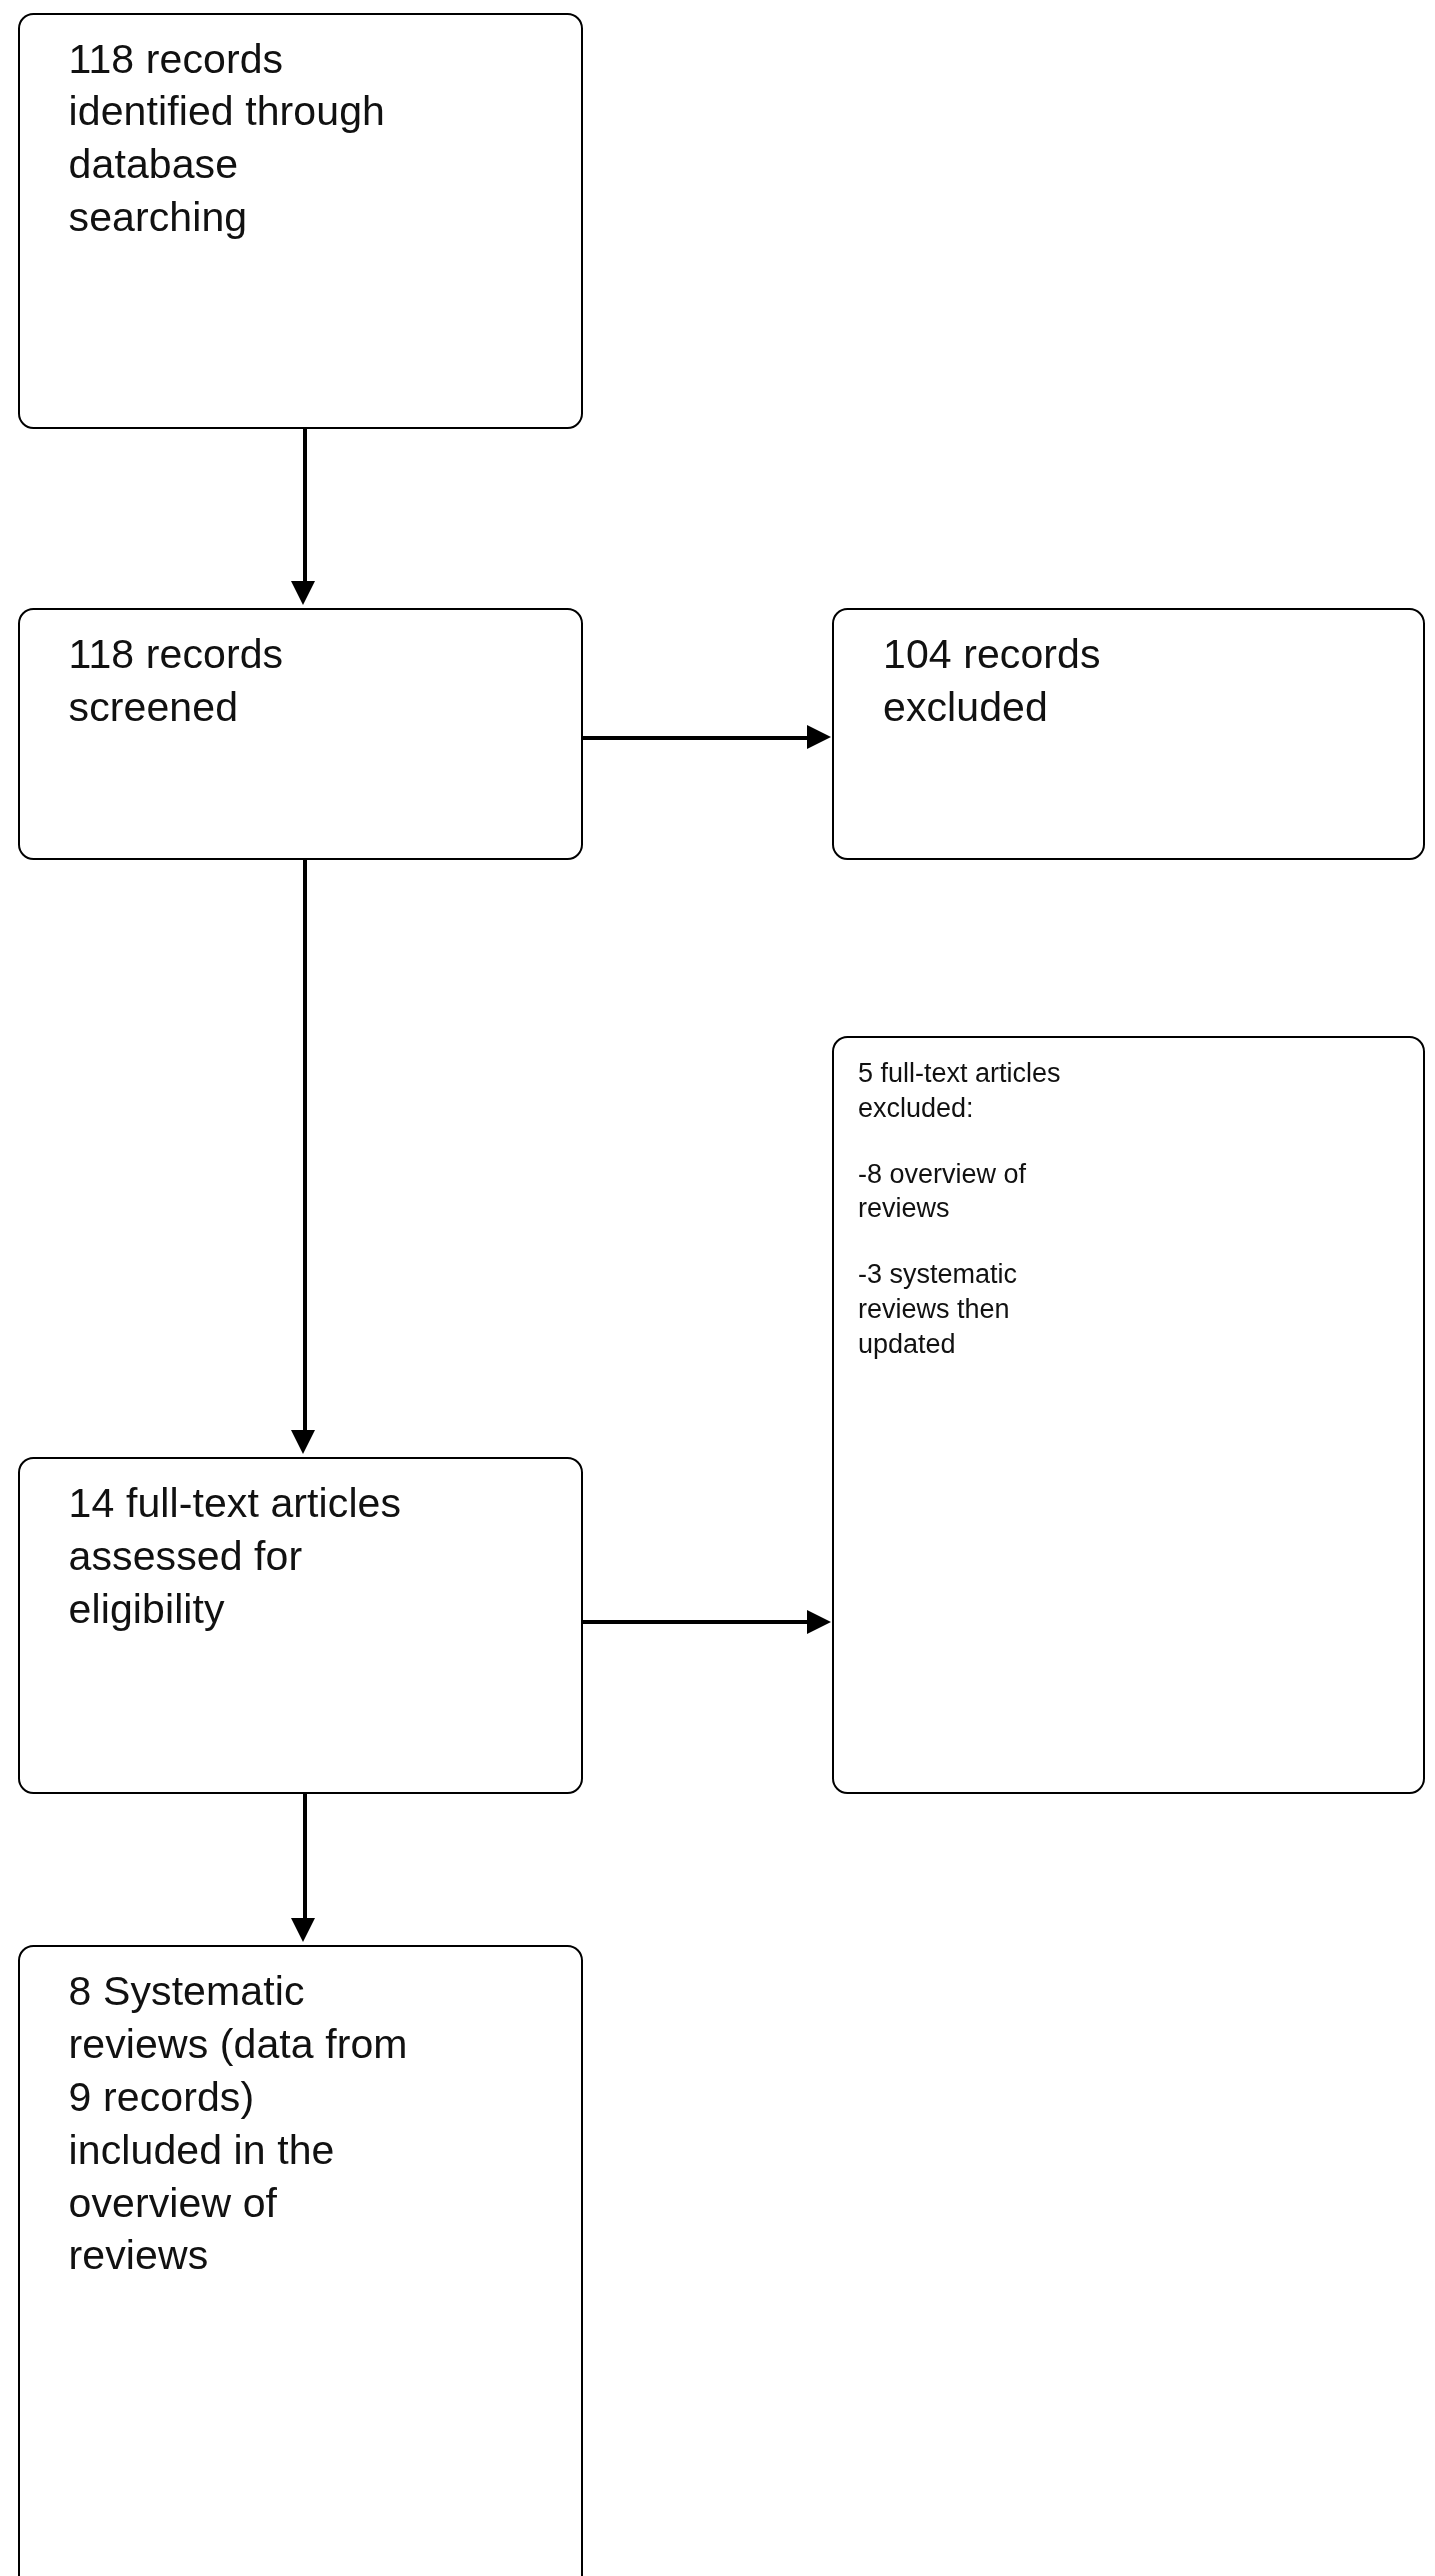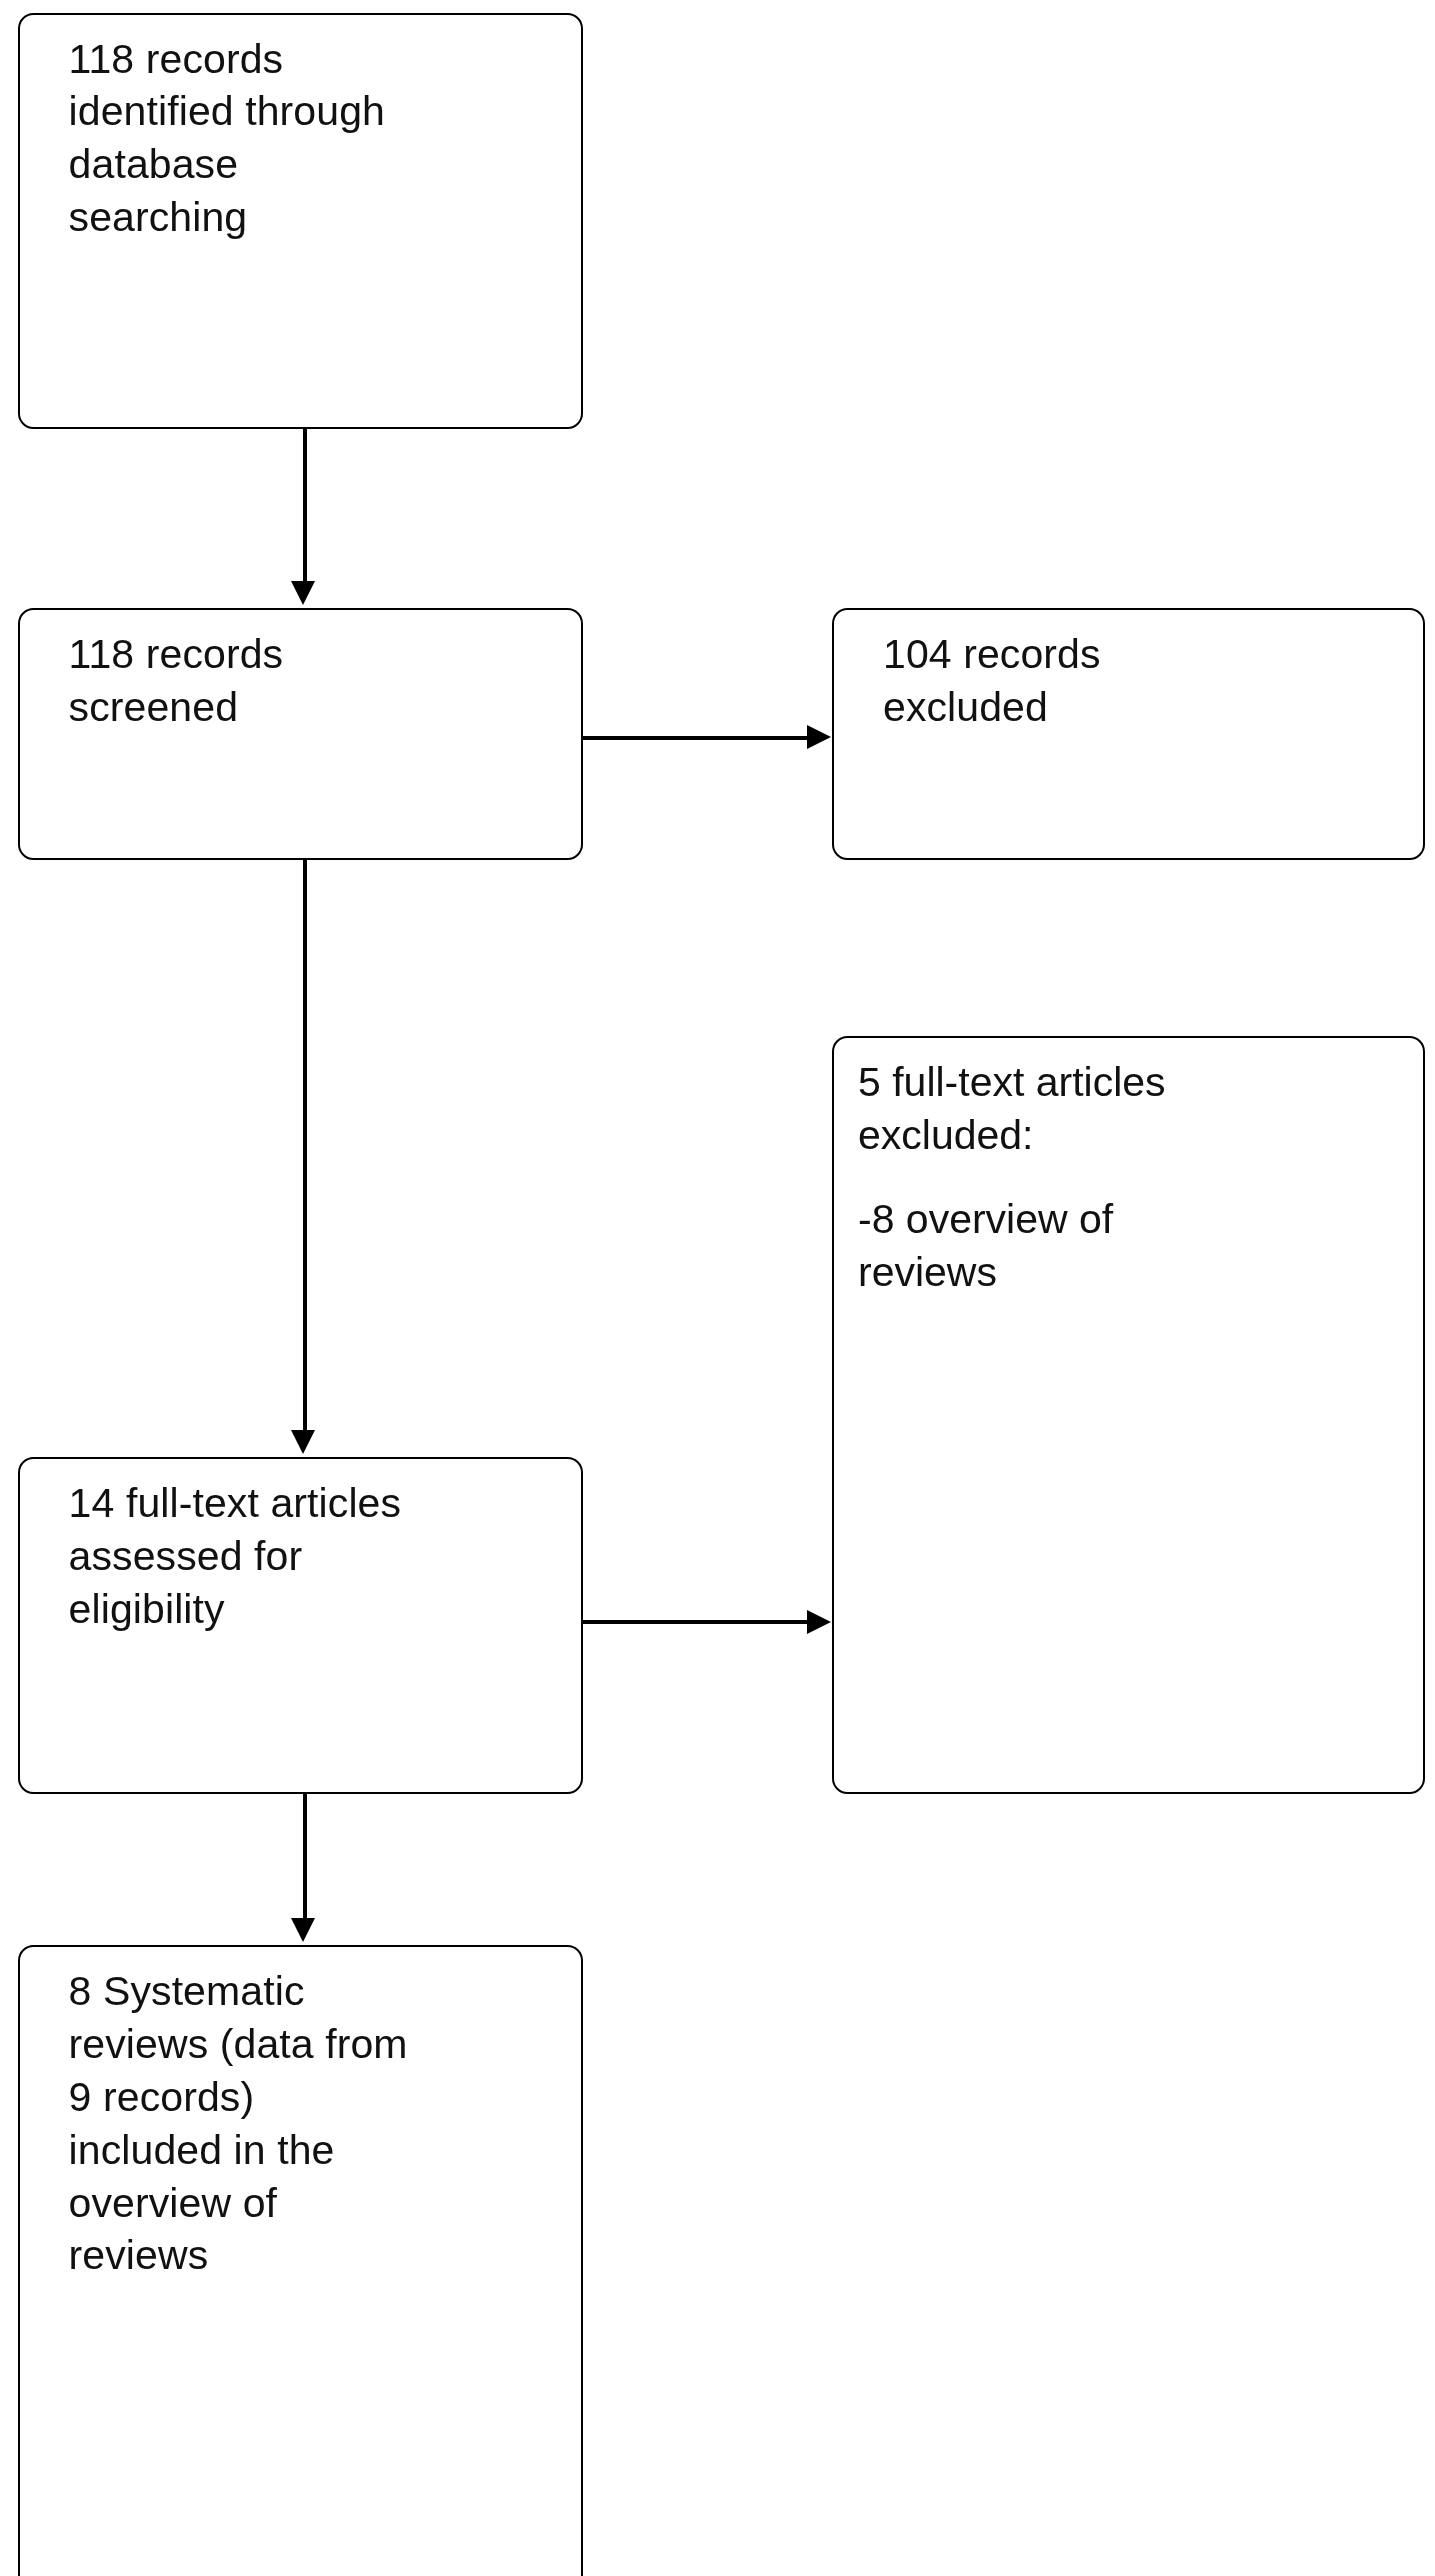--- a/index.html
+++ b/index.html
@@ -33,21 +33,21 @@
     color: #111111;
     white-space: pre-line;
     letter-spacing: 0.1px;
     margin-left: 25px;
   }
   .para-block {
     position: absolute;
     left: 24px;
     right: 12.6px;
     top: 18px;
-    font-size: 41px;
+    font-size: 27px;
     line-height: 1.29;
     color: #111111;
   }
   .para-block p {
     margin: 0 0 31px 0;
     white-space: pre-line;
   }
   .para-block p:last-child { margin-bottom: 0; }
 
   
@@ -128,20 +128,23 @@
 
   <div class="conn-v" id="conn-2-v"></div>
   <div class="arrow-down" id="arrow-2"></div>
 
   <div class="flow-box" id="box-ft-excluded">
     <div class="para-block">
       <p>5 full-text articles
 excluded:</p>
       <p>-8 overview of
 reviews</p>
+      <p>-3 systematic
+reviews then
+updated</p>
     </div>
   </div>
 
   <div class="flow-box" id="box-assessed">
     <div class="flow-box-text">14 full-text articles
 assessed for
 eligibility</div>
   </div>
 
   <div class="conn-h" id="conn-h-2"></div>

